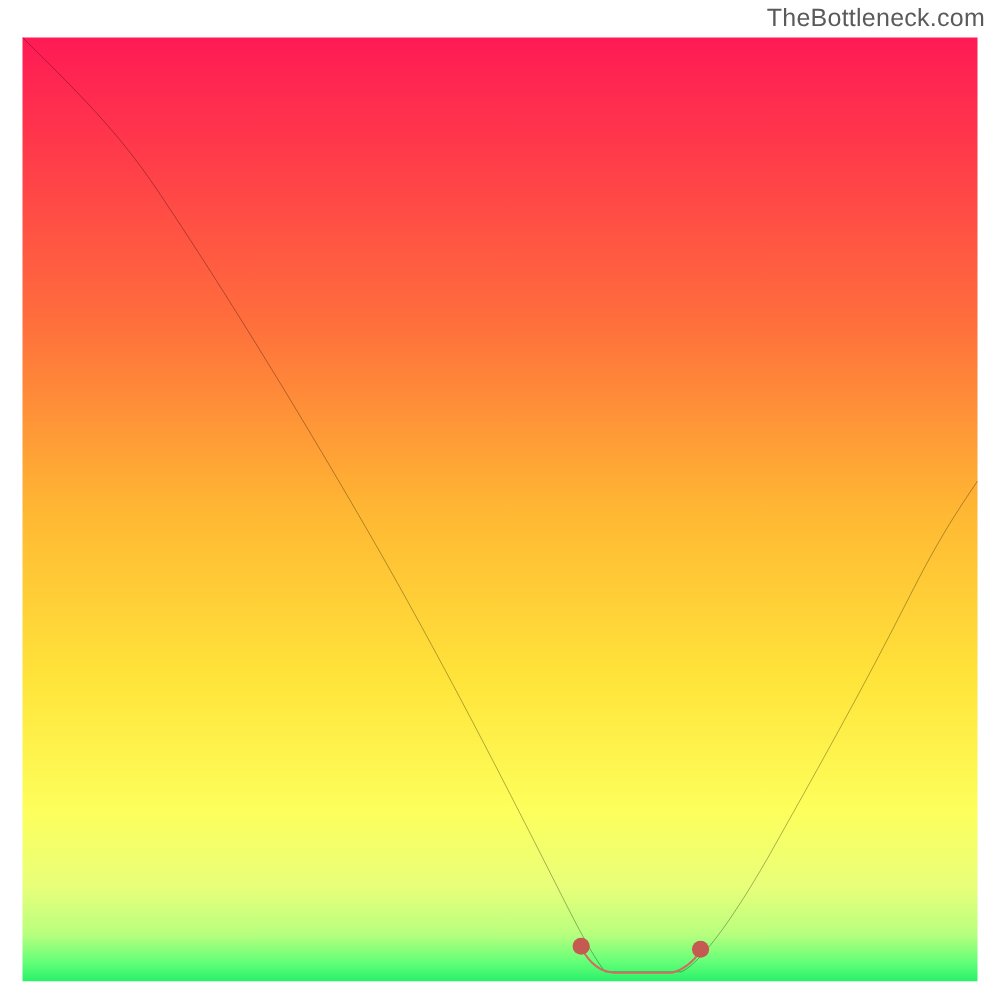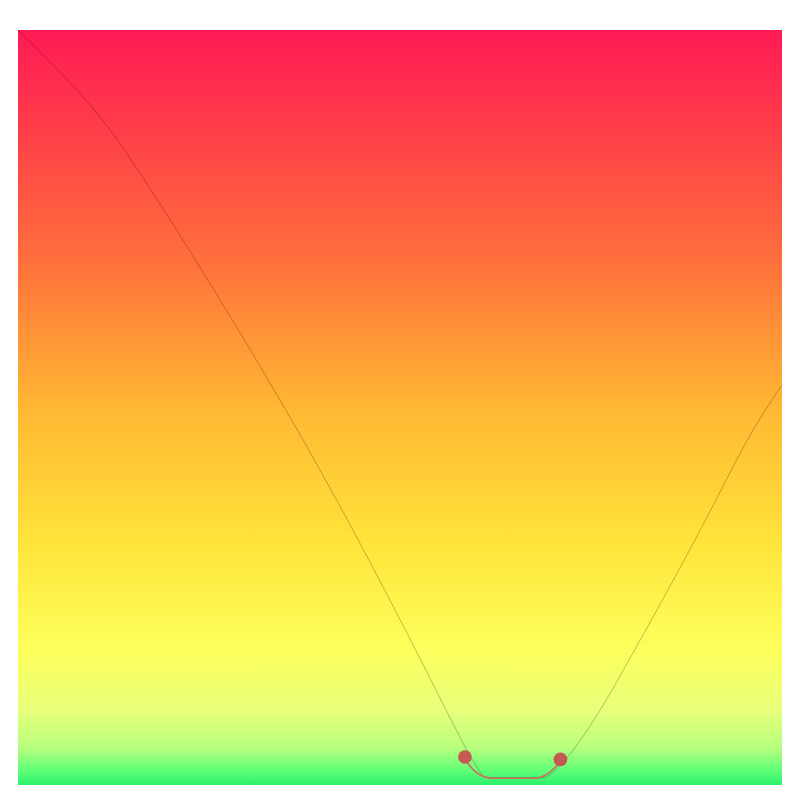--- a/index.html
+++ b/index.html
@@ -56,20 +56,21 @@
     font-size: 20px;
     letter-spacing: 0.2px;
     user-select: none;
   }
 </style>
 </head>
 <body>
 
 <div class="stage">
 
+  <div class="watermark">TheBottleneck.com</div>
 
   <div class="plot-area">
     <div class="gradient"></div>
 
     <svg class="curve" viewBox="0 0 100 100" preserveAspectRatio="none">
 
       <path d="M 0 0
                C 6 6, 10 10, 14 16
                C 20 25, 28 38, 36 52
                C 44 66, 51 80, 56 90

